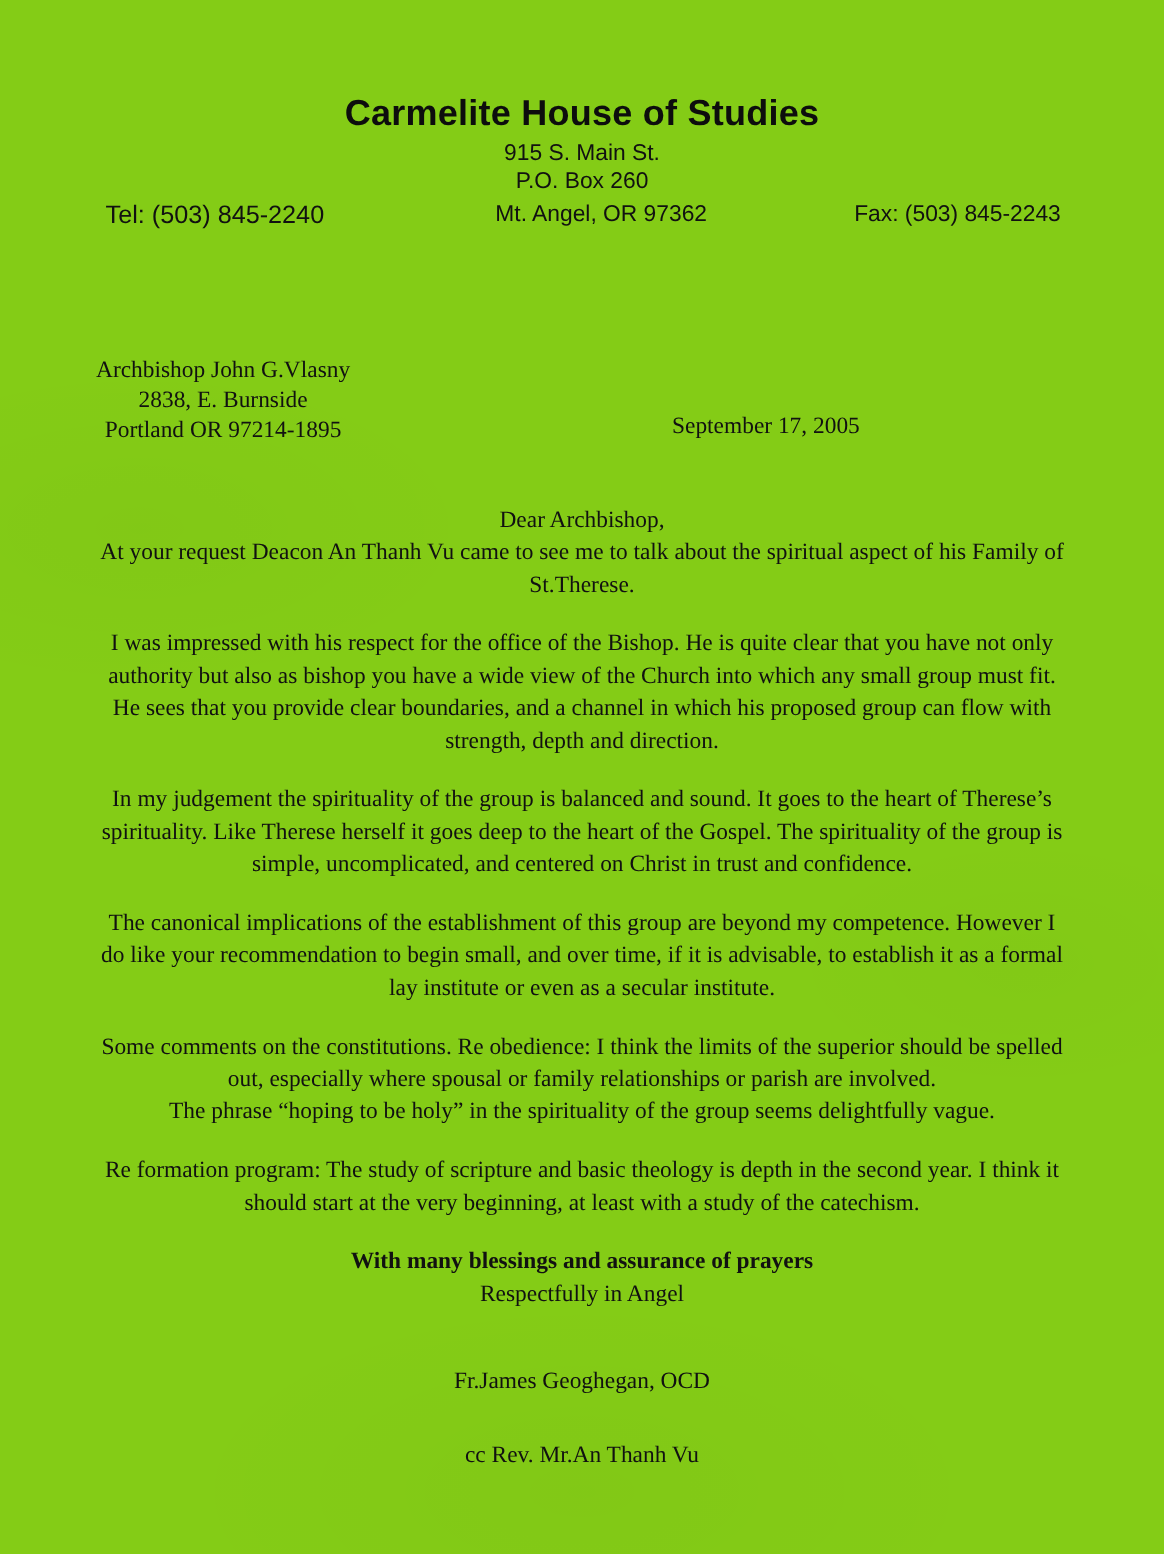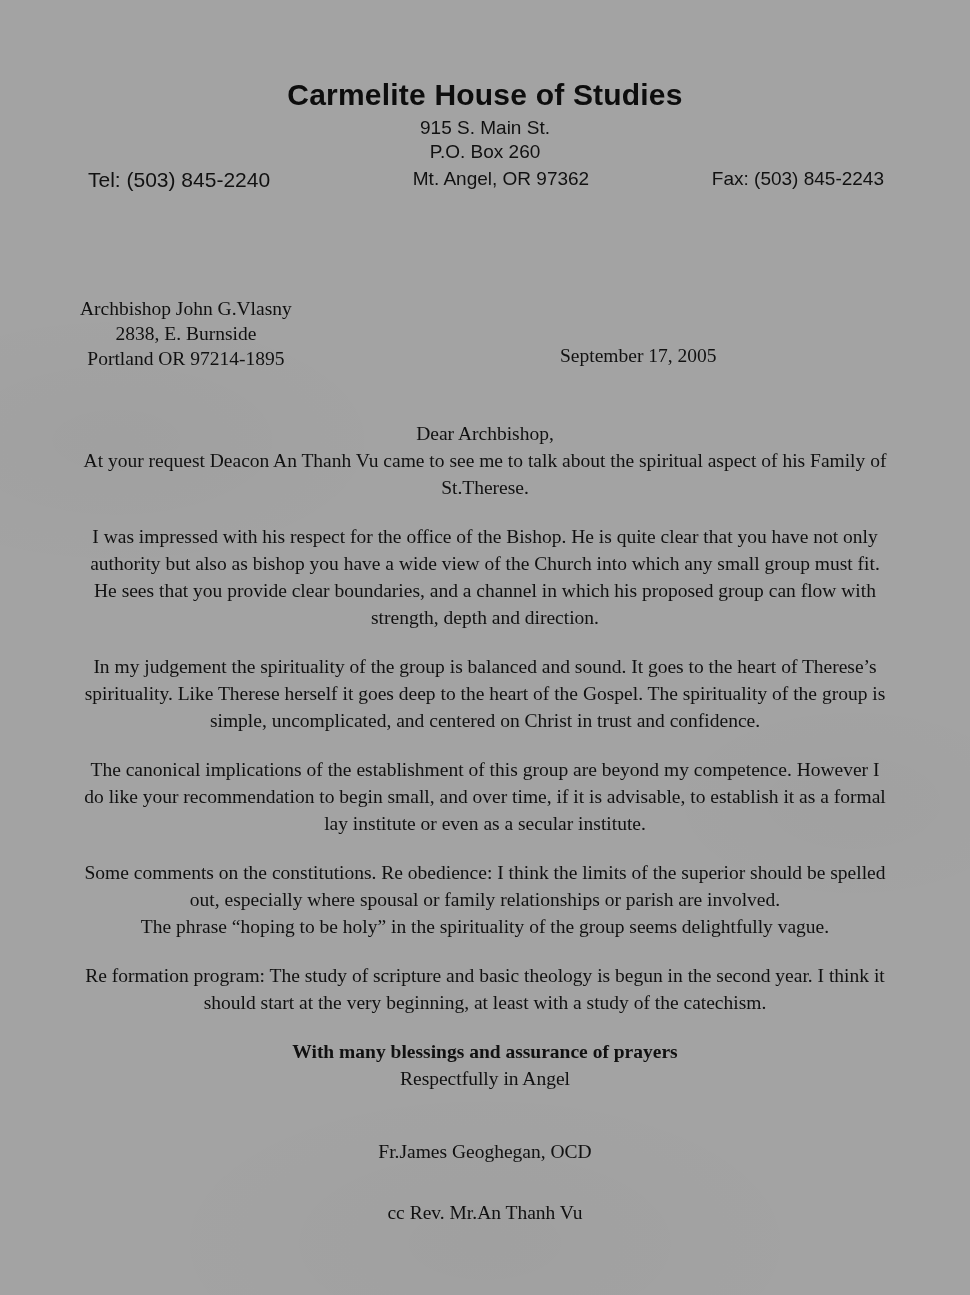--- a/index.html
+++ b/index.html
@@ -12,21 +12,21 @@
     height: 1295px;
     position: relative;
     overflow: hidden;
     font-family: "Liberation Serif", serif;
     color: #111111;
   }
 
   .page {
     position: absolute;
     inset: 0;
-    background: #a3a3a3;
+    background: #84cc16;
   }
 
   
   .scan-tint {
     position: absolute;
     inset: 0;
     background:
       radial-gradient(ellipse 420px 200px at 12% 34%, rgba(0,0,0,0.018), rgba(0,0,0,0) 70%),
       radial-gradient(ellipse 300px 160px at 88% 62%, rgba(0,0,0,0.015), rgba(0,0,0,0) 70%),
       radial-gradient(ellipse 500px 240px at 50% 96%, rgba(0,0,0,0.02), rgba(0,0,0,0) 70%);
@@ -155,19 +155,19 @@
   <div class="date">September 17, 2005</div>
 
   <div class="body-block">
     <p class="para salutation">Dear Archbishop,</p>
     <p class="para">At your request  Deacon An Thanh Vu came to see me to talk about the spiritual aspect of his Family of St.Therese.</p>
     <p class="para">I was impressed with his respect for the office of the Bishop.  He is quite clear that you have not only authority but also as bishop you have a wide view of the Church into which any small group must fit.  He sees that you provide clear boundaries, and a channel in which his proposed group can flow with strength, depth and direction.</p>
     <p class="para">In my judgement the spirituality of the group is balanced and sound.  It goes to the heart of Therese’s spirituality.  Like Therese herself it goes deep to the heart of the Gospel. The spirituality of the group is simple, uncomplicated, and centered on Christ in trust and confidence.</p>
     <p class="para">The canonical implications of the establishment of this group are beyond my competence. However I do like your recommendation to begin small, and over time, if it is advisable, to establish it as a formal lay institute or even as a secular institute.</p>
     <p class="para tight">Some comments on the constitutions.  Re obedience: I think the limits of the superior should  be spelled out, especially where spousal or family relationships or parish are involved.</p>
     <p class="para">The phrase “hoping to be holy” in the spirituality of the group seems delightfully vague.</p>
-    <p class="para">Re formation program:  The study of scripture and basic theology is begun in the second year.  I think it should start at the very beginning, at least with a study of the catechism.</p>
+    <p class="para">Re formation program:  The study of scripture and basic theology is depth in the second year.  I think it should start at the very beginning, at least with a study of the catechism.</p>
     <p class="para tight signoff">With many blessings and assurance of prayers</p>
     <p class="para">Respectfully in Angel</p>
     <p class="para tight sig-name">Fr.James Geoghegan, OCD</p>
     <p class="para cc-line">cc Rev. Mr.An Thanh Vu</p>
   </div>
 </div>
 
 </body></html>

